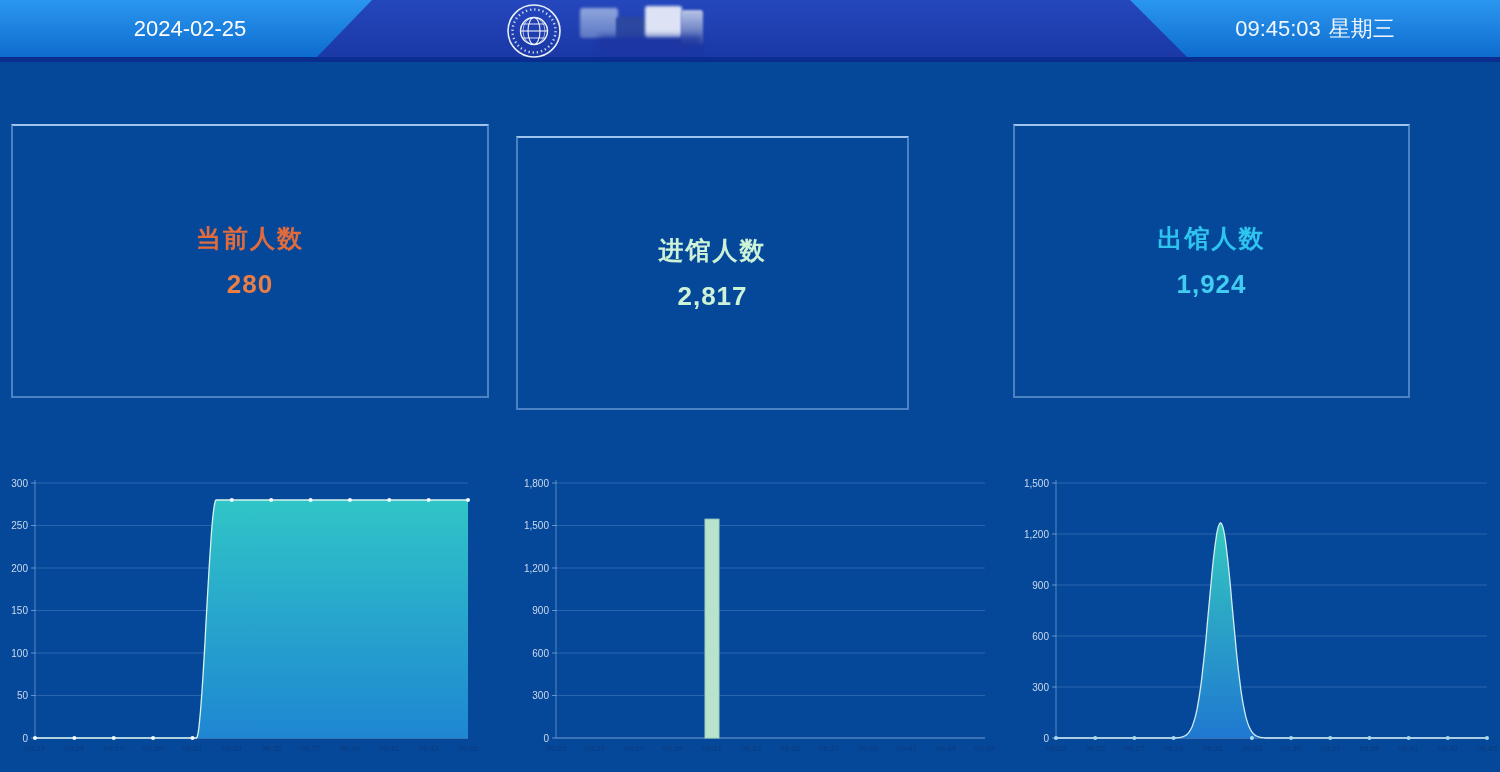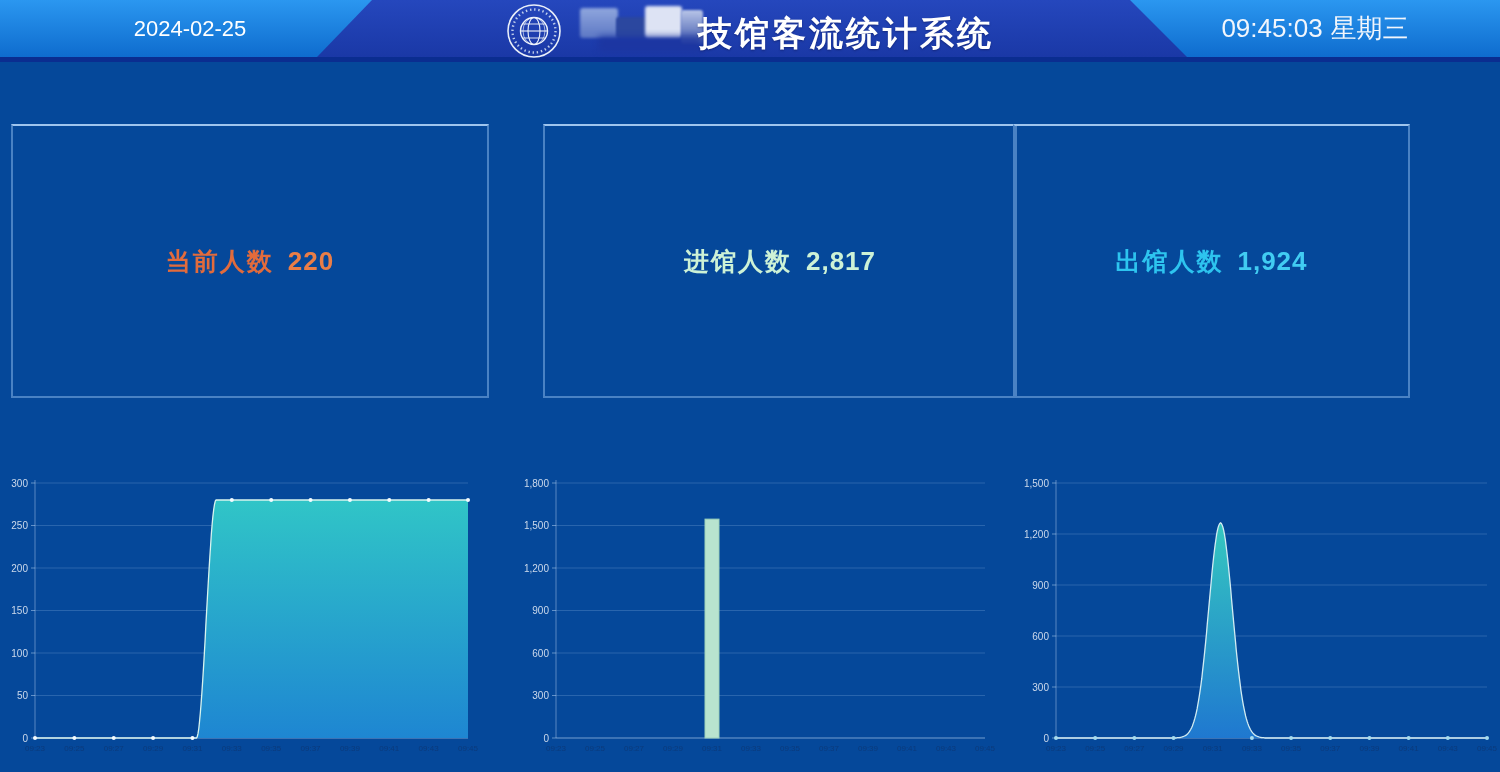--- a/index.html
+++ b/index.html
@@ -11,39 +11,39 @@
   .header{position:absolute;left:0;top:0;width:1500px;height:62px;}
   .hdr-light{position:absolute;left:0;top:0;right:0;bottom:5px;
     background:linear-gradient(180deg,#2b97f0 0%,#0e6cce 100%);}
   .hdr-center{position:absolute;left:0;top:0;right:0;bottom:5px;
     background:linear-gradient(180deg,#2547bd 0%,#1a38a6 100%);
     clip-path:polygon(372px 0,1130px 0,1187px 100%,317px 100%);}
   .hdr-strip{position:absolute;left:0;bottom:0;width:100%;height:5px;background:#0a2d90;}
   .hdr-date{position:absolute;left:90px;top:0;width:200px;height:57px;line-height:57px;
     text-align:center;color:#fff;font-size:22px;}
   .hdr-time{position:absolute;left:1205px;top:0;width:220px;height:57px;line-height:57px;
-    text-align:center;color:#f2f6fc;font-size:26px;white-space:nowrap;}
+    text-align:center;color:#f2f6fc;font-size:22px;white-space:nowrap;}
   .hdr-time .wd{margin-left:8px;}
   .logo{position:absolute;left:506px;top:3px;width:56px;height:56px;}
   .hdr-title{position:absolute;left:698px;top:11px;color:#ffffff;font-size:34px;
     font-weight:bold;letter-spacing:3px;white-space:nowrap;text-shadow:0 1px 2px rgba(0,0,40,.35);}
   .censor{position:absolute;border-radius:3px;filter:blur(1.5px);}
   .censor.c1{left:580px;top:8px;width:38px;height:30px;background:linear-gradient(180deg,#8fa6dd,#5c77c4);}
   .censor.c2{left:616px;top:17px;width:30px;height:21px;background:#2b479f;filter:blur(1px);}
   .censor.c3{left:645px;top:6px;width:37px;height:32px;background:#dde3f4;}
   .censor.c4{left:681px;top:10px;width:22px;height:34px;background:linear-gradient(180deg,#b9c6e8,#3f58ae);filter:blur(1px);}
   .censor.c5{left:598px;top:36px;width:104px;height:16px;background:#1c35a0;filter:blur(3px);opacity:.8;}
 
   
   .card{position:absolute;top:124px;height:274px;border:2px solid #4a82c4;border-top-color:#9fc5ee;
-    display:flex;align-items:center;justify-content:center;gap:14px;}
+    display:flex;flex-direction:column;align-items:center;justify-content:center;gap:14px;}
   .card .lbl{font-size:25px;font-weight:bold;letter-spacing:2px;}
   .card .val{font-size:26px;font-weight:bold;letter-spacing:1px;}
   .card1{left:11px;width:478px;}
-  .card2{left:543px;width:474px;}
+  .card2{left:516px;width:393px;margin-top:12px;}
   .card3{left:1013px;width:397px;}
 
   
   .chart{position:absolute;top:470px;width:500px;height:302px;}
   #chart0{left:0px;} #chart1{left:500px;} #chart2{left:1000px;}
   svg text{font-family:"Liberation Sans","DejaVu Sans",sans-serif;}
 </style>
 </head>
 <body>
 
@@ -66,30 +66,29 @@
       <line x1="16.5" y1="21" x2="39.5" y2="21" stroke="#eef3fb" stroke-width="0.9"></line>
       <line x1="16.5" y1="35" x2="39.5" y2="35" stroke="#eef3fb" stroke-width="0.9"></line>
     </svg>
 
     <div class="censor c1"></div>
     <div class="censor c2"></div>
     <div class="censor c3"></div>
     <div class="censor c4"></div>
     <div class="censor c5"></div>
 
-    <div class="hdr-title">技馆客流统计系统</div>
 
     <div class="hdr-time">
       <span>09:45:03</span><span class="wd">星期三</span>
     </div>
   </div>
 
   <div class="card card1">
     <div class="lbl" style="color: rgb(226, 107, 60);">当前人数</div>
-    <div class="val" style="color: rgb(234, 126, 71);">220</div>
+    <div class="val" style="color: rgb(234, 126, 71);">280</div>
   </div>
   <div class="card card2">
     <div class="lbl" style="color: rgb(205, 242, 214);">进馆人数</div>
     <div class="val" style="color: rgb(205, 242, 214);">2,817</div>
   </div>
   <div class="card card3">
     <div class="lbl" style="color: rgb(45, 196, 239);">出馆人数</div>
     <div class="val" style="color: rgb(65, 204, 242);">1,924</div>
   </div>
 

